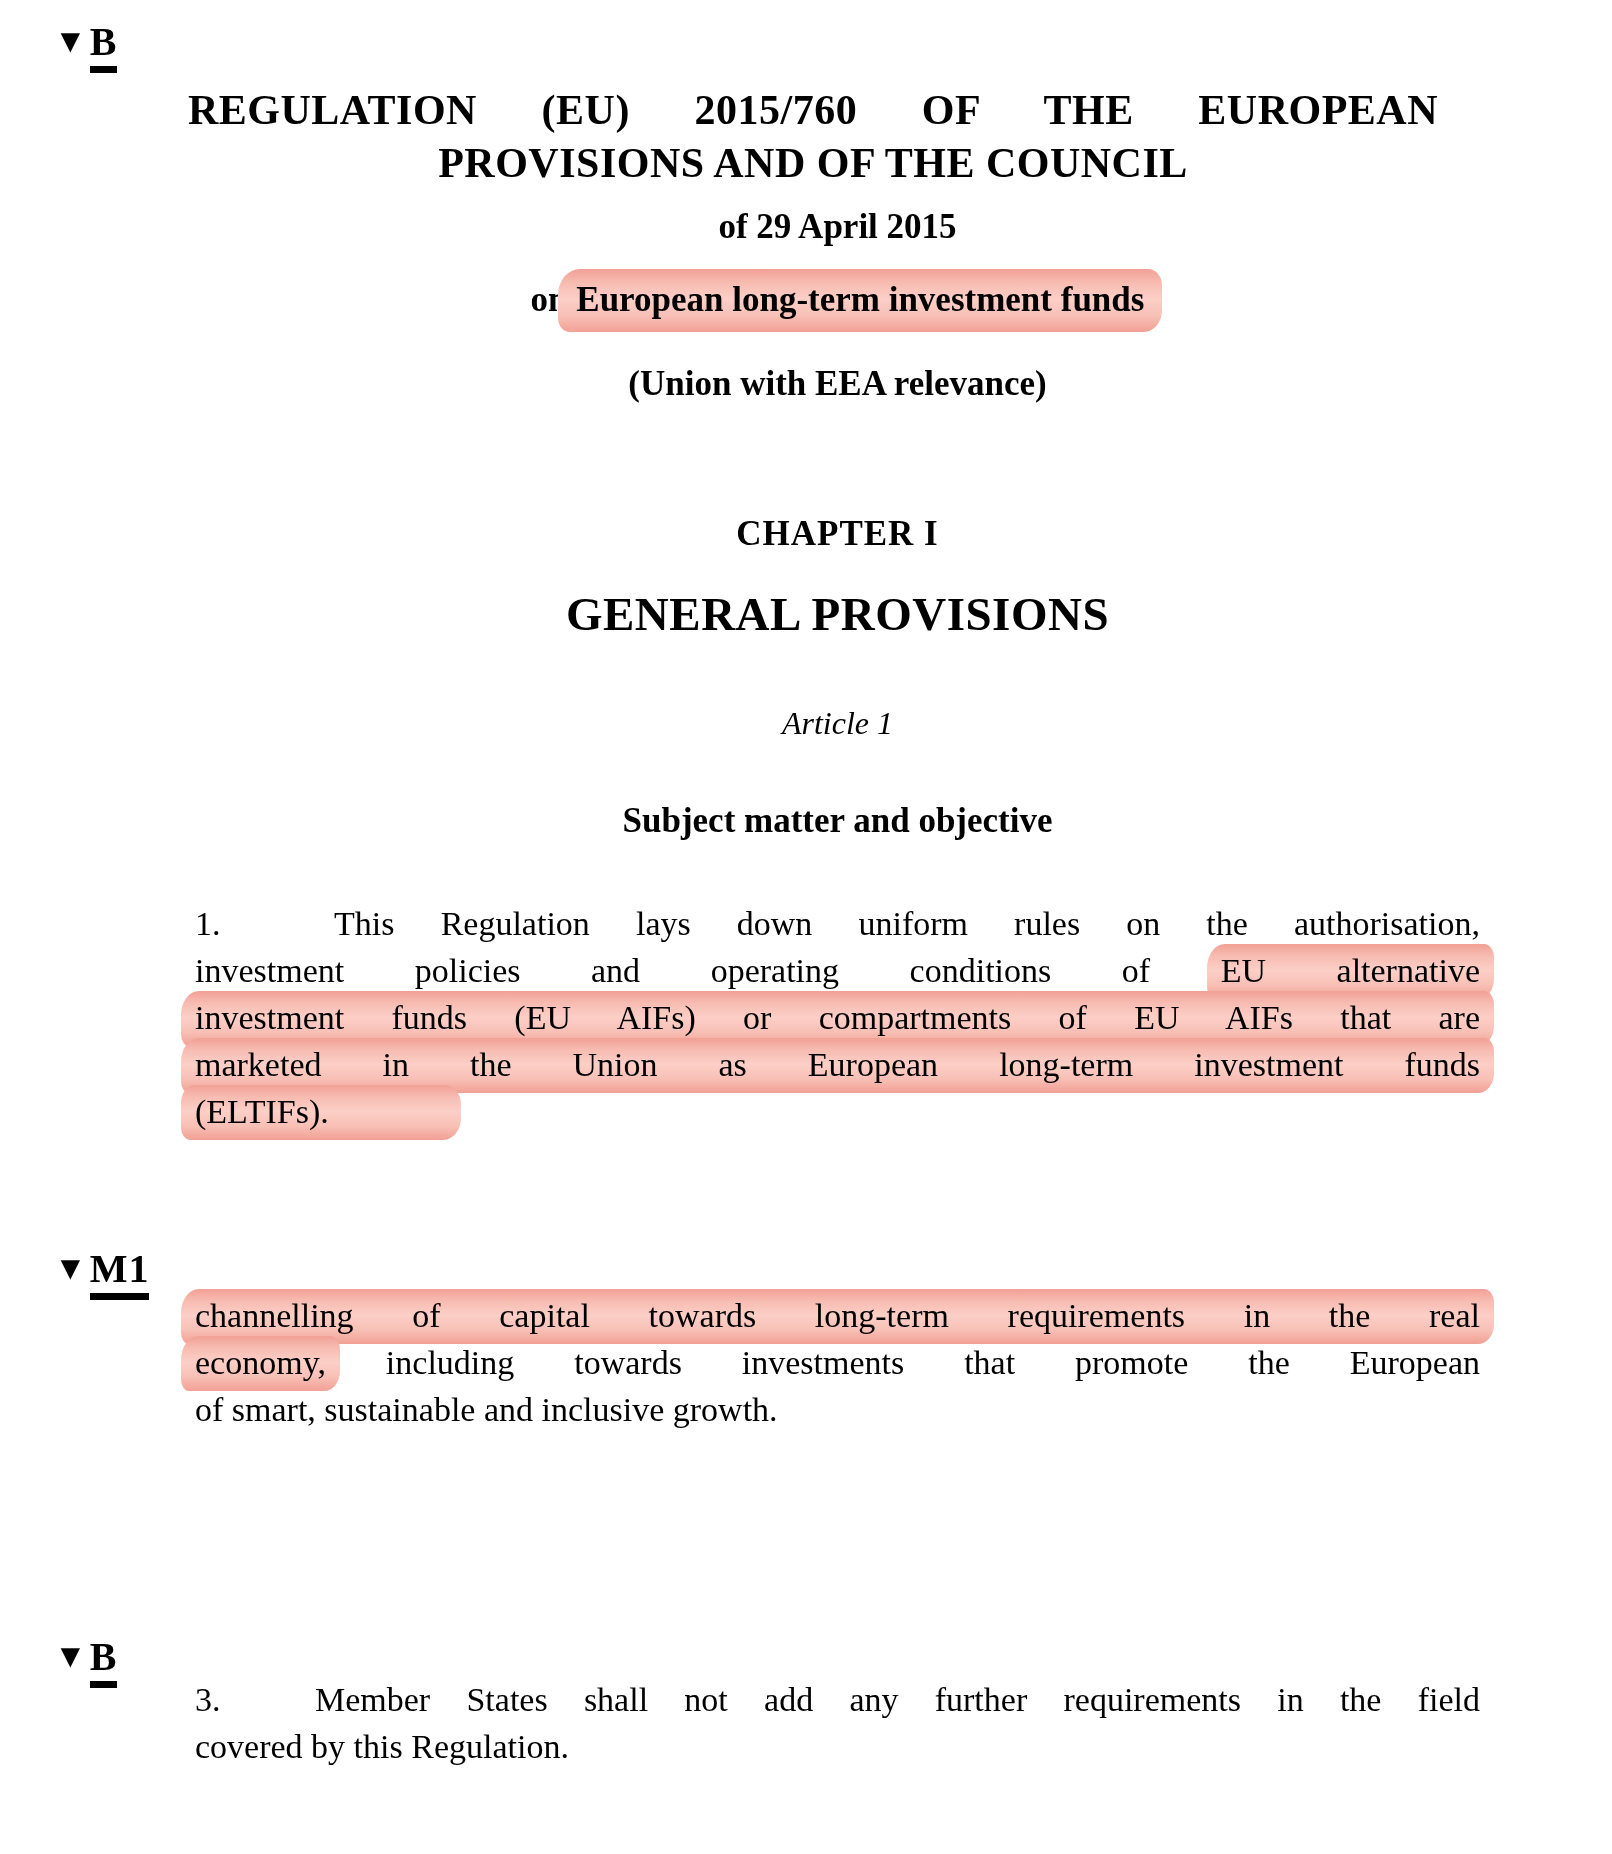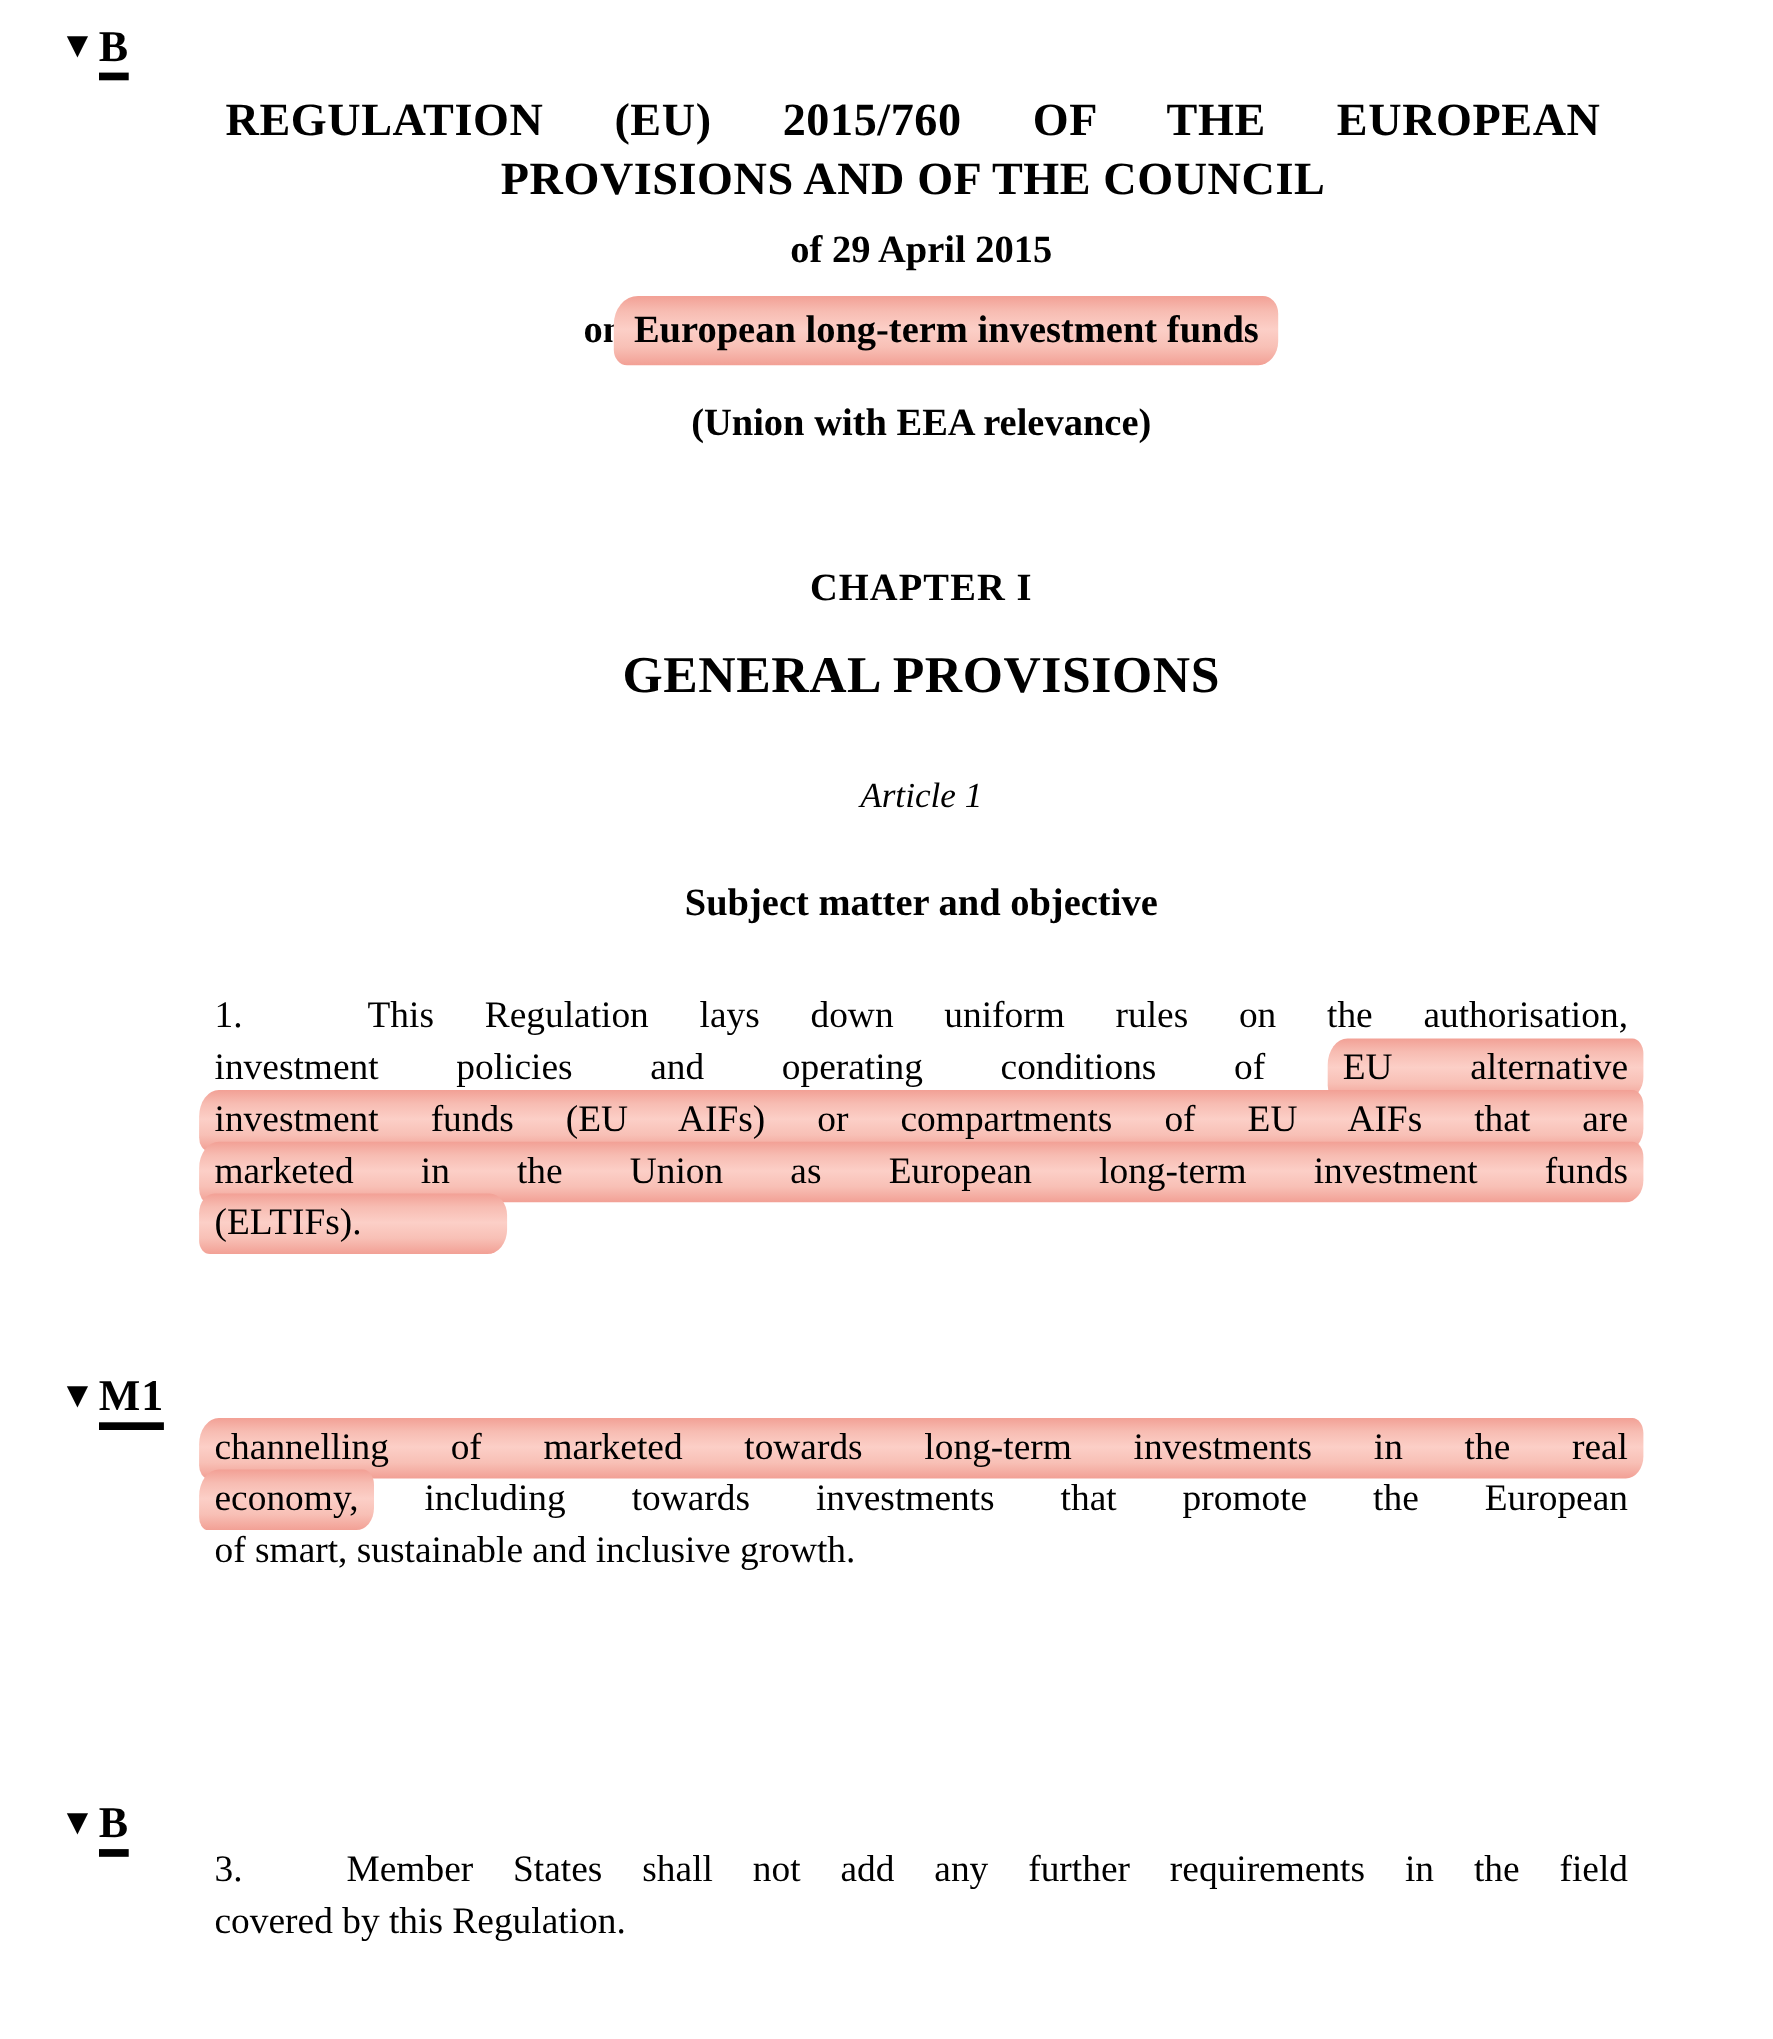--- a/index.html
+++ b/index.html
@@ -27,21 +27,21 @@
     display:inline-block;
     border-bottom:7px solid var(--text-color,#000);
     padding-bottom:4px;
     letter-spacing:1px;
   }
   
   .block{position:absolute;left:195px;width:1285px;}
   .centered{text-align:center;}
   
   .title{
-    position:absolute;left:205px;width:1250px;top:84px;
+    position:absolute;left:188px;width:1250px;top:84px;
     font-size:42px;font-weight:700;line-height:53px;
     letter-spacing:.5px;
   }
   .title-line1{text-align:justify;text-align-last:justify;}
   .title-line2{text-align:center;}
   .date-line{top:207px;font-size:35px;font-weight:700;}
   .subject-line{top:280px;font-size:35px;font-weight:700;}
   .eea-line{top:364px;font-size:35px;font-weight:700;}
   .chapter-label{top:514px;font-size:35px;letter-spacing:1px;font-weight:bold;}
   .chapter-title{top:587px;font-size:47px;font-weight:700;letter-spacing:.5px;}
@@ -120,21 +120,21 @@
       <span class="hl hl-eltifs">(ELTIFs).</span>
     </div>
   </div>
 
   <div class="marker" style="top:1249px;">
     <span class="tri">▼</span><span class="mlabel">M1</span>
   </div>
 
   <div class="block paragraph para2">
     <div class="jline">
-      <span class="hl">channelling of marketed towards long-term investments in the real</span>
+      <span class="hl">channelling of capital towards long-term requirements in the real</span>
     </div>
     <div class="jline">
       <span class="hl">economy,</span>
       <span>including towards investments that promote the European</span>
     </div>
     <div>of smart, sustainable and inclusive growth.</div>
   </div>
 
   <div class="marker" style="top:1637px;">
     <span class="tri">▼</span><span class="mlabel">B</span>

